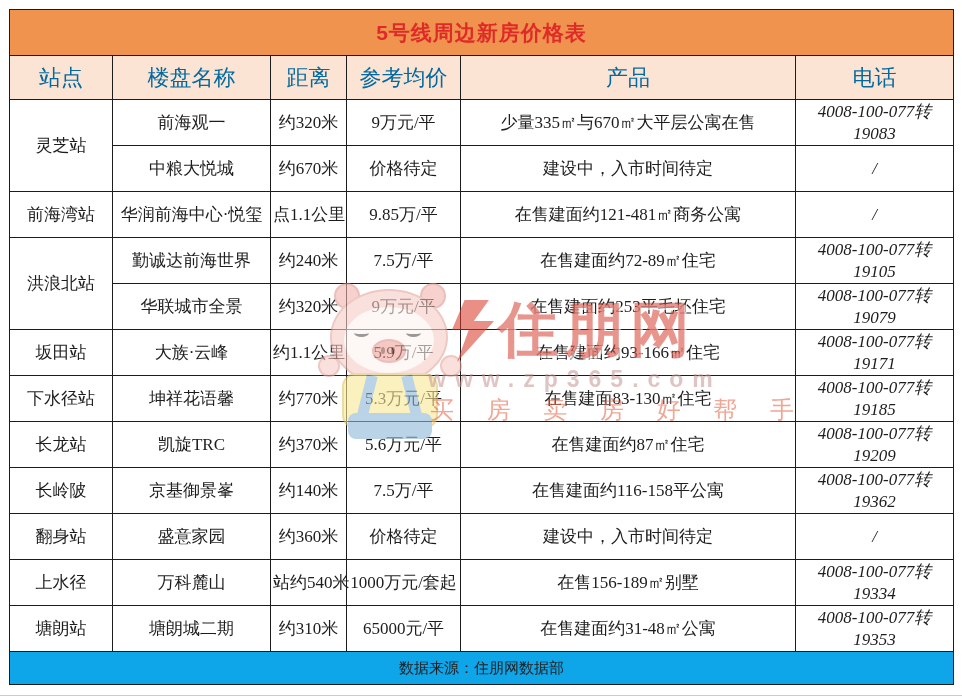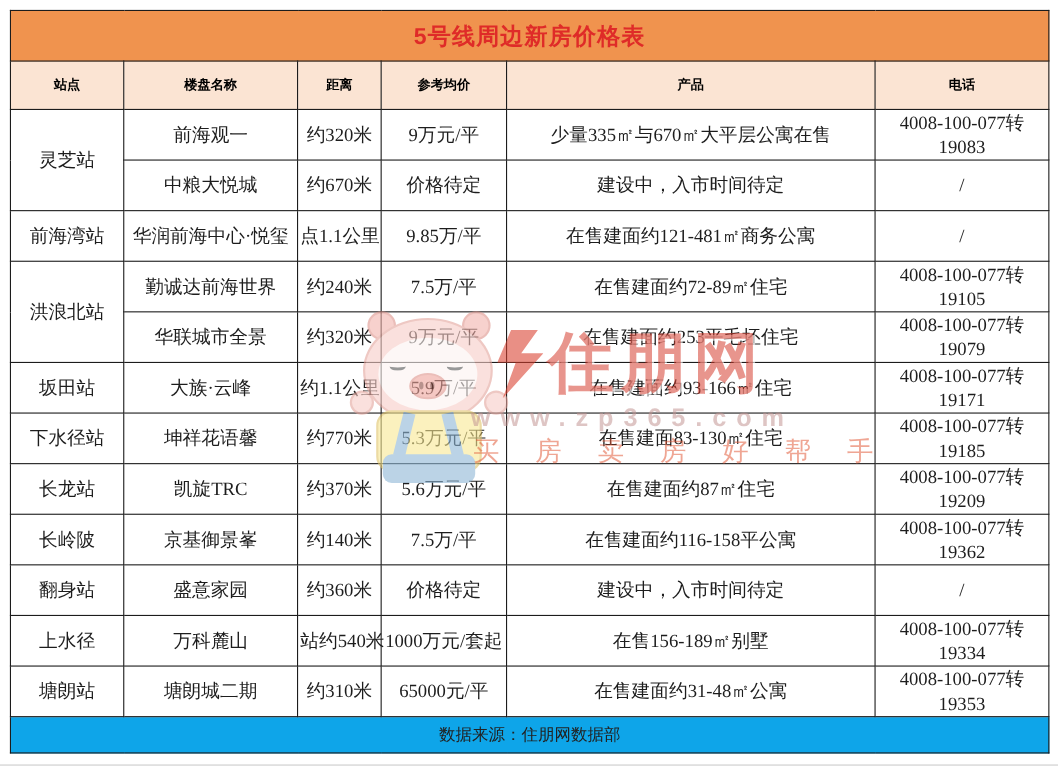--- a/index.html
+++ b/index.html
@@ -9,28 +9,28 @@
   }
   .sheet{position:absolute;left:9px;top:9px;width:944px;z-index:1;}
   table{border-collapse:collapse;table-layout:fixed;width:944px;}
   td,th{border:1px solid #1c1c1c;text-align:center;vertical-align:middle;padding:0 2px;overflow:visible;}
   .title-cell{
     background:var(--accent-orange,#F0934E);color:var(--title-red,#DF2B28);
     font-weight:bold;font-size:21px;height:45px;letter-spacing:1px;
     font-family:"Liberation Sans",sans-serif;
   }
   thead th.col-head{
-    background:var(--header-bg,#FBE4D3);font-size:12px;font-weight:bold;
-    height:43px;color:#000000;font-family:"Liberation Sans",sans-serif;
+    background:var(--header-bg,#FBE4D3);font-size:22px;font-weight:normal;
+    height:43px;color:#0369a1;font-family:"Liberation Sans",sans-serif;
   }
   tbody td{
     height:45px;font-size:17px;color:#1d1d1d;background:#ffffff;
     font-family:"Liberation Serif",serif;
   }
-  tbody td.phone{white-space:pre-line;line-height:1.25;}
+  tbody td.phone{white-space:pre-line;line-height:1.25;font-style:italic;}
   tbody td.price,tbody td.distance{white-space:nowrap;}
   tfoot td.footer-cell{
     height:32px;font-size:15px;color:#222;background:#0ea5e9;
     font-family:"Liberation Sans",sans-serif;
   }
   
   .watermark{position:absolute;left:0;top:0;width:848px;height:698px;z-index:2;pointer-events:none;}
   .wm-logo{
     position:absolute;left:452px;top:300px;width:42px;height:62px;
     background:rgba(217,62,45,.58);

